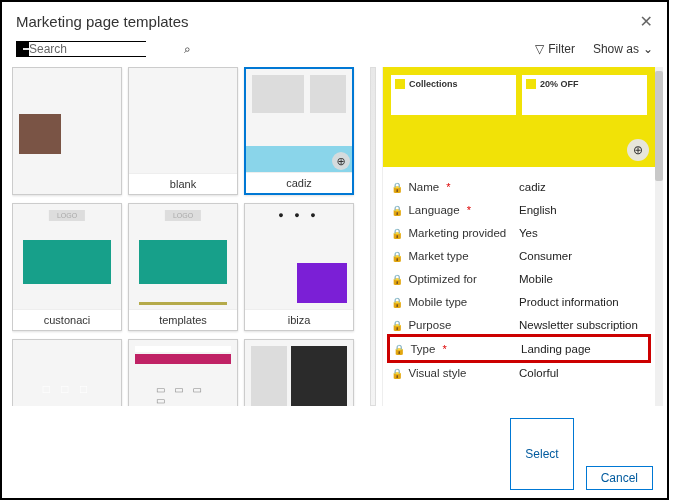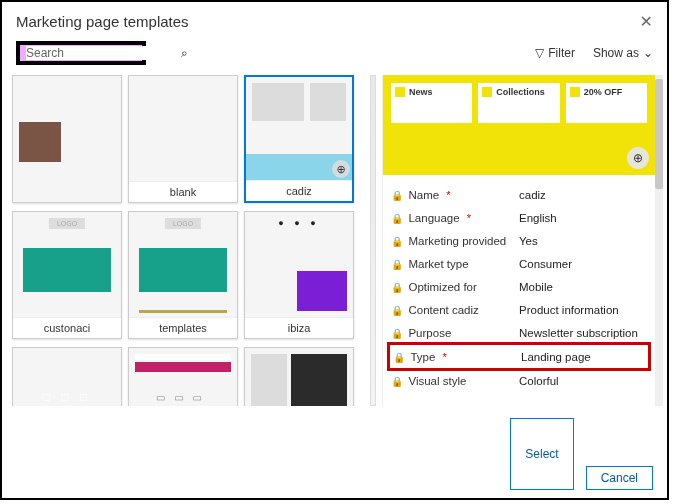--- a/index.html
+++ b/index.html
@@ -20,25 +20,25 @@
     display: flex; align-items: center; justify-content: space-between;
   }
   .dlg-title { font-size: 15px; color: #333; }
   .close-x { font-size: 16px; color: #666; cursor: pointer; }
 
   .toolbar {
     padding: 4px 14px 10px 14px;
     display: flex; align-items: center; justify-content: space-between;
   }
   .search-wrap {
-    width: 130px; height: 24px;
-    border: 4px solid #000000;
+    width: 130px; height: 16px;
+    border: 7px solid #000000;
     display: flex; align-items: center;
     padding: 0 6px;
-    font-size: 12px; background: #f0abfc;
+    font-size: 12px; background: #e5e5e5;
   }
   .search-wrap input {
     border: none; outline: none; flex: 1;
     font-size: 12px; color: #333;
   }
   .search-wrap input::placeholder { color: #666; }
   .search-wrap .mag { color: #333; font-size: 12px; }
 
   .toolbar-right {
     display: flex; align-items: center; gap: 18px;
@@ -261,26 +261,20 @@
 
     <div class="scroll-shadow"></div>
 
     <div class="details">
       <div class="details-inner">
         <div class="details-body">
           <div class="preview">
             <div class="col">
               <div class="row1">
                   <div class="dot"></div>
-                  <div class="txt">News</div>
-                </div>
-            </div>
-            <div class="col">
-              <div class="row1">
-                  <div class="dot"></div>
                   <div class="txt">Collections</div>
                 </div>
             </div>
             <div class="col">
               <div class="row1">
                   <div class="dot"></div>
                   <div class="txt">20% OFF</div>
                 </div>
             </div>
             <div class="ylw">
@@ -328,21 +322,21 @@
               <div class="lbl">
                   <span class="lock">🔒</span>
                   <span>Optimized for</span>
                   <span class="req">*</span>
                 </div>
               <div class="val">Mobile</div>
             </div>
             <div class="field">
               <div class="lbl">
                   <span class="lock">🔒</span>
-                  <span>Content cadiz</span>
+                  <span>Mobile type</span>
                   <span class="req">*</span>
                 </div>
               <div class="val">Product information</div>
             </div>
             <div class="field">
               <div class="lbl">
                   <span class="lock">🔒</span>
                   <span>Purpose</span>
                   <span class="req">*</span>
                 </div>

